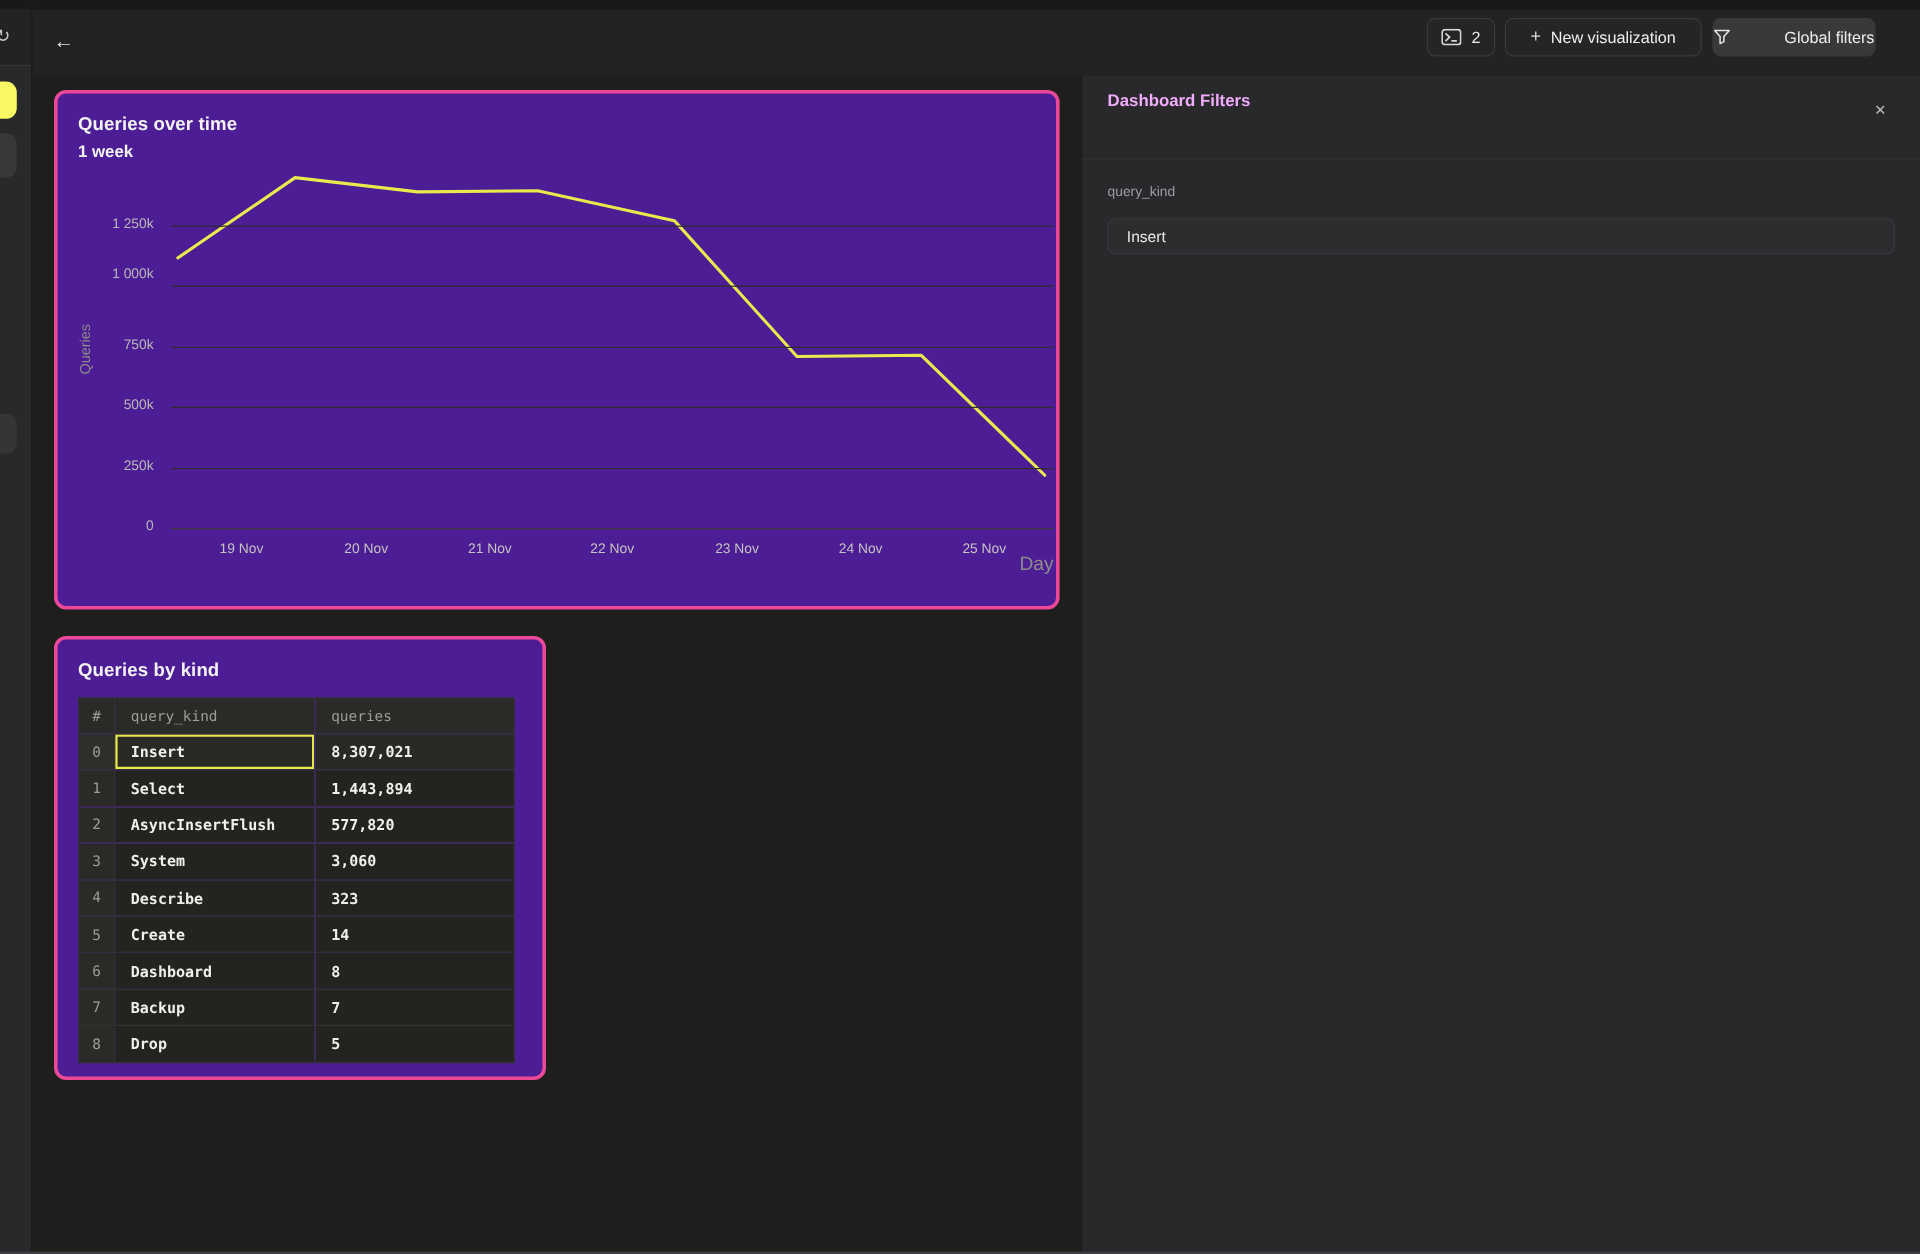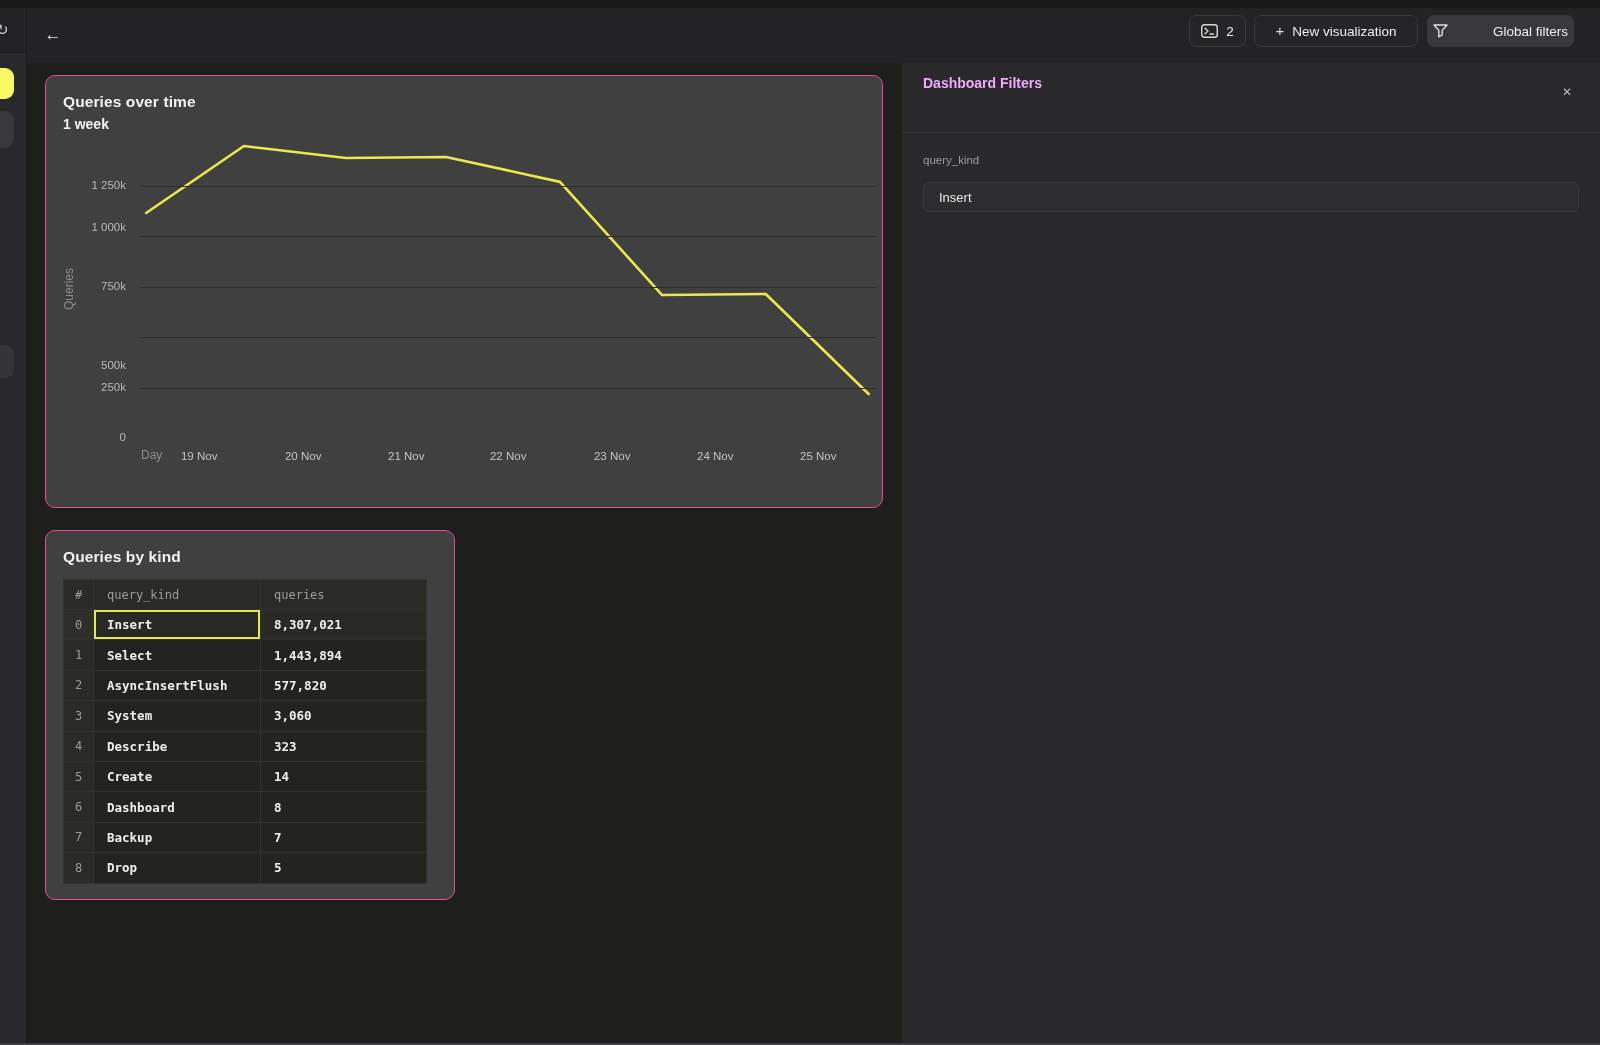--- a/index.html
+++ b/index.html
@@ -39,42 +39,42 @@
   }
   .hdr-btn {
     position:absolute; top:7px; height:32px; border-radius:7px;
     display:flex; align-items:center; justify-content:center; gap:8px;
     font-size:13.5px; color:#ededeb; cursor:pointer; white-space:nowrap;
   }
   .hdr-btn.outline { background:#252527; border:1px solid #3a3a3c; }
   .hdr-btn.filled { background:#39393b; border:1px solid #39393b; }
   #btn-console { left:1162px; width:57px; }
   #btn-newviz { left:1227px; width:164px; }
-  #btn-globalfilters { left:1400px; width:147px;gap:45px; }
+  #btn-globalfilters { left:1400px; width:136px;gap:45px; }
   .icon-svg { display:block; }
   .plus-glyph { font-size:15px; color:#dcdcda; margin-top:-1px; }
 
   
   .main { position:absolute; left:27px; top:63px; width:874px; height:982px; background:#1e1e1c; }
 
   .card {
-    position:absolute; background:#404040; border:1px solid #ec4899; border-radius:10px;
+    position:absolute; background:#4c1d95; border:3px solid #ec4899; border-radius:10px;
   }
   #chart-card { left:18px; top:12px; width:838px; height:433px; }
   #table-card { left:18px; top:467px; width:410px; height:370px; }
   .card-title { position:absolute; left:17px; top:17px; font-size:15.5px; font-weight:700; color:#f2f2f0; letter-spacing:.1px; }
   .card-subtitle { position:absolute; left:17px; top:40px; font-size:14px; font-weight:700; color:#f2f2f0; }
 
   
   .plot { position:absolute; left:95px; top:65px; width:735px; height:297px; }
   .gridline { position:absolute; left:0; width:100%; height:1px; background:#2d2d2a; }
   .gridline.baseline { background:#3d3d3a; }
   .ytick { position:absolute; left:10px; width:70px; text-align:right; font-size:11.5px; color:#b9b9b5; }
   .xtick { position:absolute; top:374px; width:70px; margin-left:-35px; text-align:left; font-size:11.5px; color:#c4c4c0; }
-  .axis-x-title { position:absolute; left:95px; top:372px; width:735px; text-align:left; font-size:12px; color:#8d8d89; }
+  .axis-x-title { position:absolute; left:95px; top:384px; width:735px; text-align:right; font-size:16px; color:#8d8d89; }
   .axis-y-title { position:absolute; left:-27px; top:206px; width:100px; text-align:center; font-size:12px; color:#8d8d89; transform:rotate(-90deg); }
   #line-svg { position:absolute; left:0; top:0; width:100%; height:100%; overflow:visible; }
 
   
   .qtable { position:absolute; left:17px; top:48px; border-collapse:collapse; table-layout:fixed;
             font-family:"DejaVu Sans Mono","Liberation Mono",monospace; }
   .qtable th, .qtable td { border:1px solid #323230; overflow:hidden; white-space:nowrap; }
   .qtable th { height:30px; background:#2a2a27; font-weight:400; font-size:12px; color:#9c9c98; text-align:left; padding:0 13px; }
   .qtable th.cindex, .qtable td.cindex { width:30px; text-align:center; padding:0; }
   .qtable td { height:30.4px; background:#232320; font-size:12.5px; font-weight:700; color:#efefeb; padding:0 13px; }
@@ -142,21 +142,21 @@
 <div class="main">
 
   <div class="card" id="chart-card">
     <div class="card-title">Queries over time</div>
     <div class="card-subtitle">1 week</div>
 
     <div class="axis-y-title">Queries</div>
     <div id="ytick-container">
         <div class="ytick" style="top: 355px;">0</div>
         <div class="ytick" style="top: 304.593px;">250k</div>
-        <div class="ytick" style="top: 254.185px; margin-top: 29px;">500k</div>
+        <div class="ytick" style="top: 254.185px;">500k</div>
         <div class="ytick" style="top: 203.778px;">750k</div>
         <div class="ytick" style="top: 145px; text-align: right;">1 000k</div>
         <div class="ytick" style="top: 102.963px;">1 250k</div>
       </div>
 
     <div class="plot" id="plot">
       <svg id="line-svg" viewBox="0 0 1000 300" preserveAspectRatio="none">
         <polyline id="series-line" fill="none" stroke-width="2.6" stroke-linejoin="round" stroke-linecap="round" vector-effect="non-scaling-stroke" points="7.0,72.7 140.0,5.1 279.0,17.1 415.0,16.1 570.0,41.3 709.0,155.6 850.0,154.6 990.0,255.6" stroke="#e9e94e"></polyline>
       </svg>
     <div class="gridline baseline" style="top: 297px;"></div>

